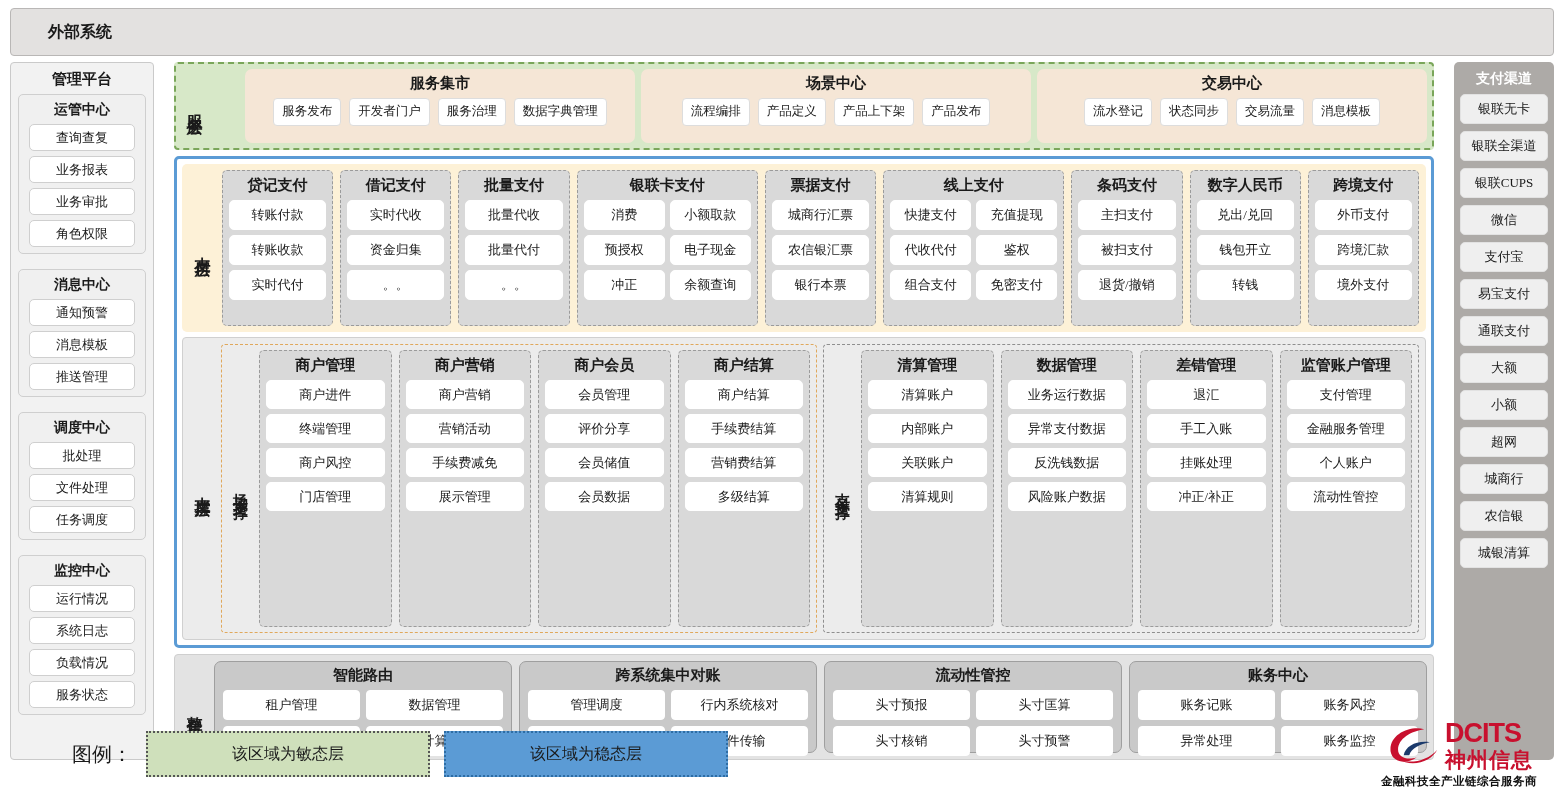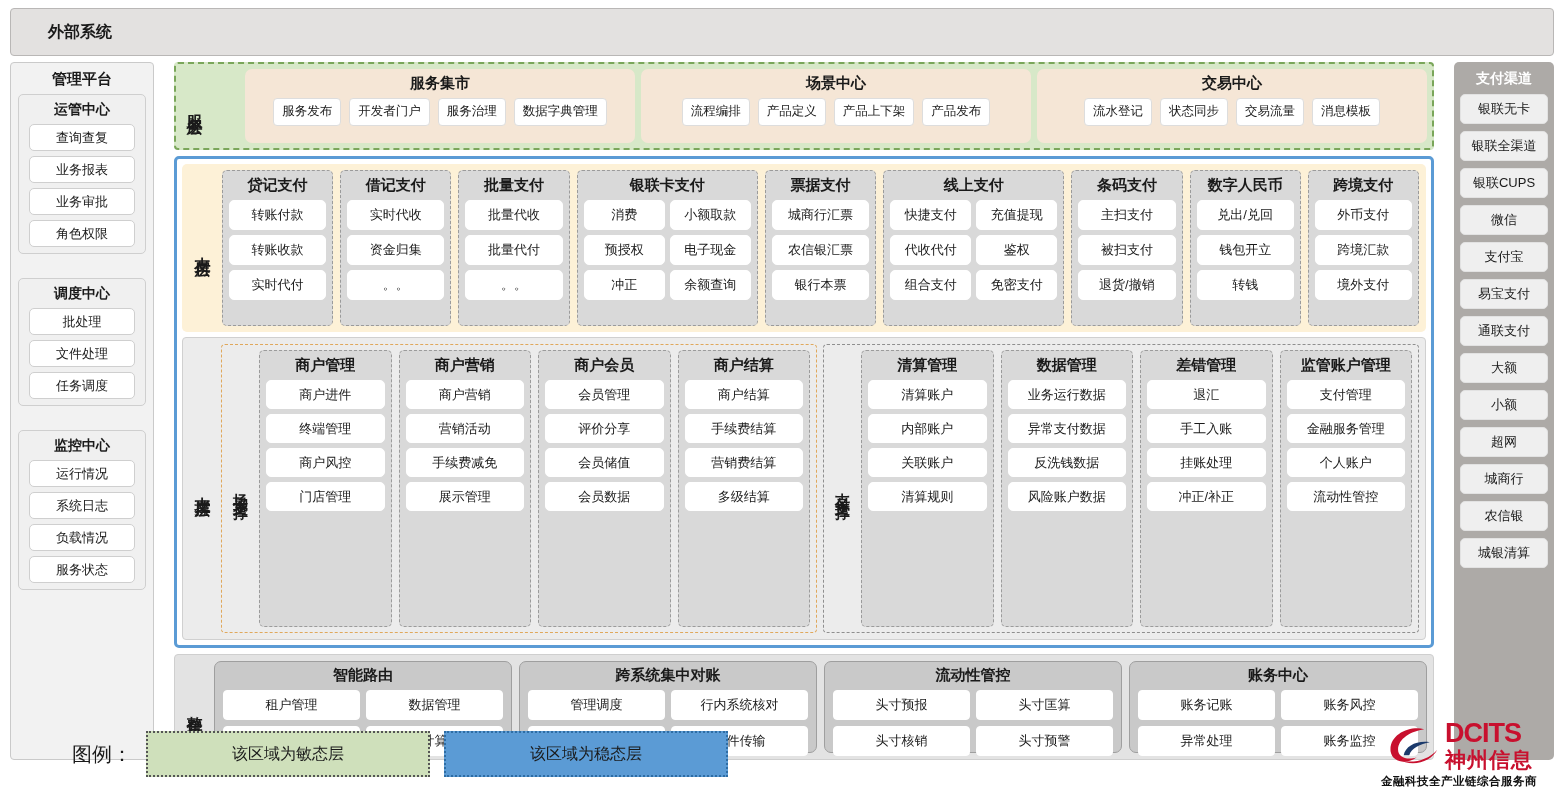--- a/index.html
+++ b/index.html
@@ -27,34 +27,34 @@
   }
   .ext-title{font-weight:bold;font-size:16px;width:118px;text-align:center;flex:0 0 118px;}
   .ext-list{display:flex;flex:1;gap:0;justify-content:space-between;}
   .ext-item{
     background:#e8cfaf;border:1px solid #c4a783;border-radius:7px;
     height:34px;width:132px;font-size:15px;
     display:flex;align-items:center;justify-content:center;
   }
 
   
-  .body-row{display:flex;gap:20px;margin-top:6px;height:698px;}
+  .body-row{display:flex;gap:20px;margin-top:6px;height:698px;font-family:Liberation Serif, serif;}
 
   
   .mgmt{
     width:144px;flex:0 0 144px;
     background:#f2f2f2;border:1px solid #cacaca;border-radius:4px;
     padding:6px 7px;box-sizing:border-box;
     display:flex;flex-direction:column;
   }
   .mgmt-title{font-weight:bold;font-size:15px;text-align:center;margin:1px 0 5px;}
   .mgmt-group-title{font-weight:bold;font-size:14px;text-align:center;margin:2px 0 5px;}
   .mgmt-item{height:25px;font-size:13px;margin-bottom:5px;}
   .mgmt-item:last-child{margin-bottom:0;}
-  .mgmt-sub{background:#f0f0f0;border:1px solid #cfcfcf;border-radius:5px;padding:4px 10px 6px;margin-bottom:24px;}
+  .mgmt-sub{background:#f0f0f0;border:1px solid #cfcfcf;border-radius:5px;padding:4px 10px 6px;margin-bottom:15px;}
 
   
   .center{flex:1;display:flex;flex-direction:column;gap:6px;min-width:0;}
 
   
   .svc-layer{
     background:#d7e8c8;border:2px dashed #7aa65a;border-radius:4px;
     display:flex;align-items:stretch;padding:5px;gap:6px;height:88px;box-sizing:border-box;
   }
   .vlabel{
@@ -182,20 +182,26 @@
 
     <div class="mgmt">
       <div class="mgmt-title">管理平台</div>
       <div id="mgmt-groups">
           <div class="mgmt-sub">
             <div class="mgmt-group-title">运管中心</div>
             <div class="pill mgmt-item">查询查复</div>
             <div class="pill mgmt-item">业务报表</div>
             <div class="pill mgmt-item">业务审批</div>
             <div class="pill mgmt-item">角色权限</div>
+          </div>
+          <div class="mgmt-sub">
+            <div class="mgmt-group-title">消息中心</div>
+            <div class="pill mgmt-item">通知预警</div>
+            <div class="pill mgmt-item">消息模板</div>
+            <div class="pill mgmt-item">推送管理</div>
           </div>
           <div class="mgmt-sub">
             <div class="mgmt-group-title">调度中心</div>
             <div class="pill mgmt-item">批处理</div>
             <div class="pill mgmt-item">文件处理</div>
             <div class="pill mgmt-item">任务调度</div>
           </div>
           <div class="mgmt-sub">
             <div class="mgmt-group-title">监控中心</div>
             <div class="pill mgmt-item">运行情况</div>

